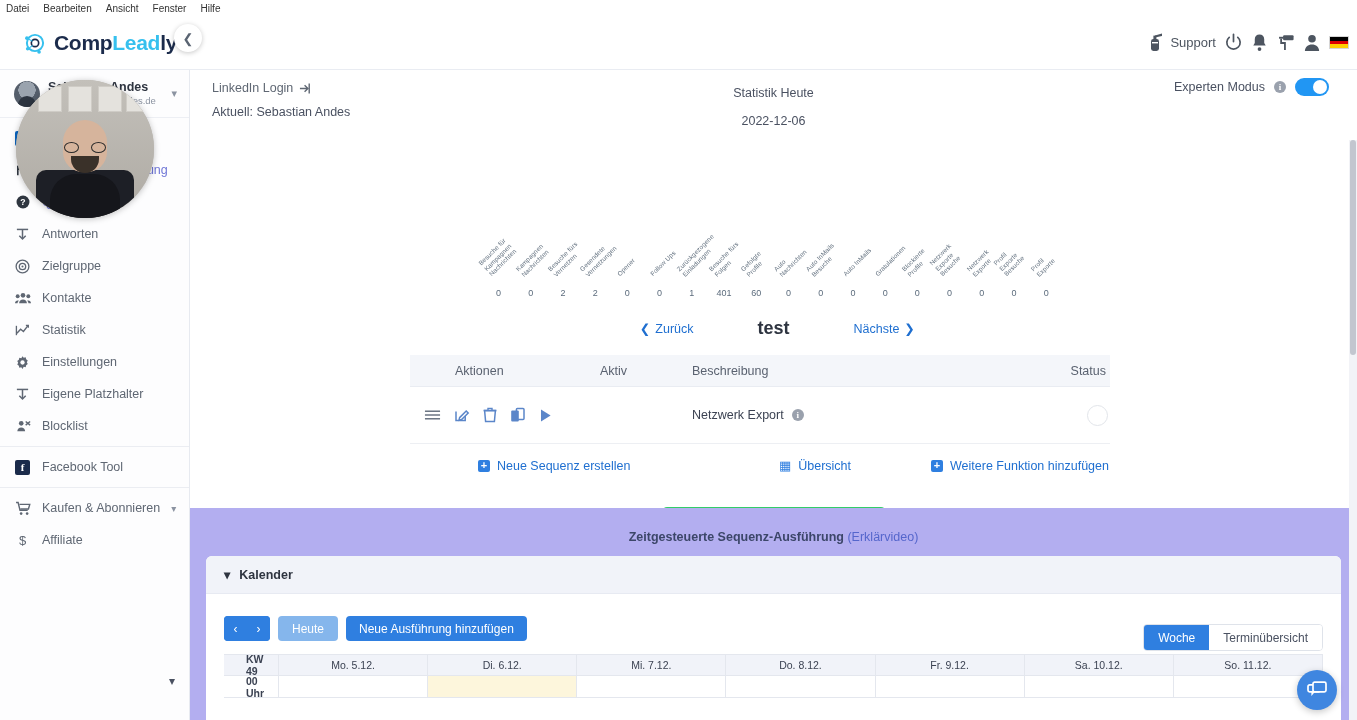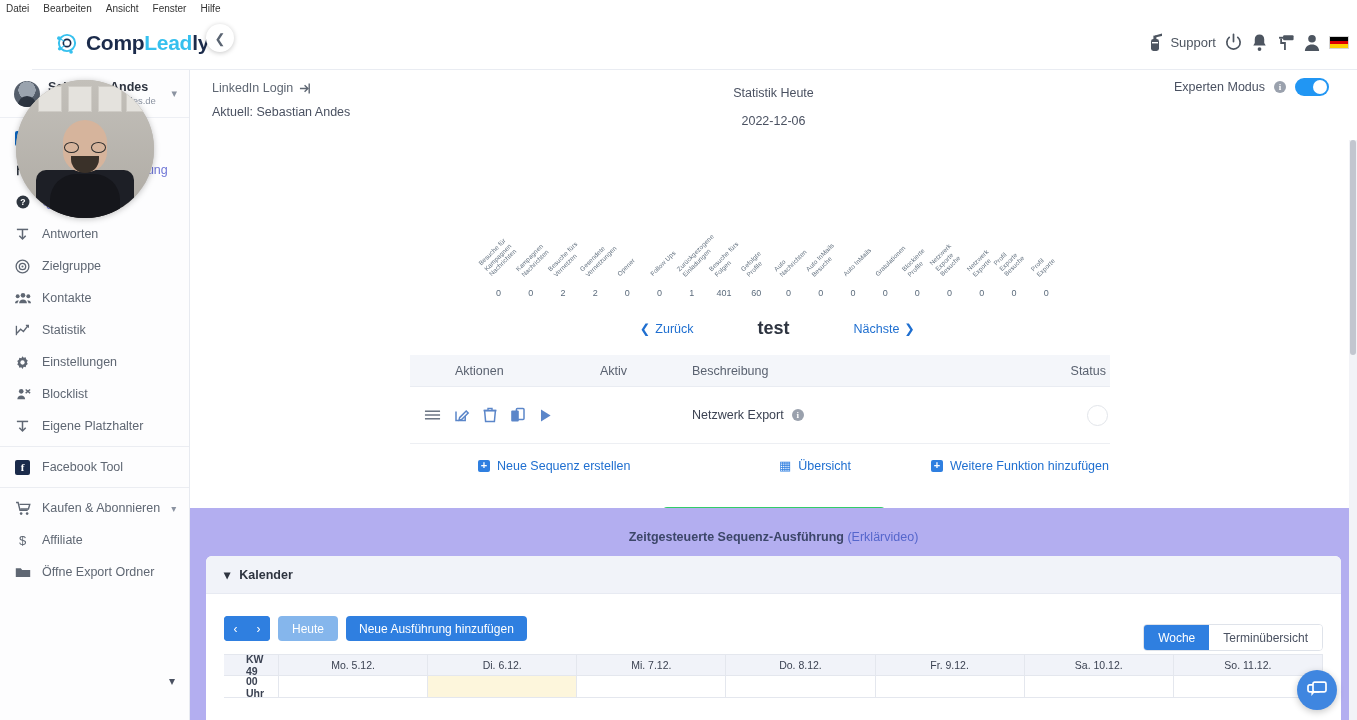--- a/index.html
+++ b/index.html
@@ -25,21 +25,20 @@
   }
   .menubar span { cursor: default; }
 
   
   .appheader {
     height: 54px;
     background: #ffffff;
     border-bottom: 1px solid #e9ecf2;
     display: flex;
     position: relative;
-    margin-left: 32px;
   }
   .logo-wrap {
     width: 190px;
     display: flex;
     align-items: center;
     padding-left: 22px;
     gap: 6px;
   }
   .logo-mark { width: 26px; height: 26px; flex: none; }
   .logo-text { font-size: 21px; font-weight: 700; letter-spacing: -0.3px; }
@@ -602,39 +601,39 @@
           <svg width="15" height="15" viewBox="0 0 16 16">
               <path d="M8 1.2l1.3 1.7 2.1-.5.5 2.1 1.7 1.3-1 1.9 1 1.9-1.7 1.3-.5 2.1-2.1-.5L8 14.8l-1.3-1.7-2.1.5-.5-2.1L2.4 10.2l1-1.9-1-1.9 1.7-1.3.5-2.1 2.1.5z" fill="#5f6773"></path>
               <circle cx="8" cy="8" r="2.3" fill="#fdfdfe"></circle>
             </svg>
         </span>
         <span>Einstellungen</span>
       </div>
 
       <div class="nav-item">
         <span class="ico">
+          <svg width="15" height="15" viewBox="0 0 16 16">
+              <line x1="2" y1="2.6" x2="14" y2="2.6" stroke="#5f6773" stroke-width="1.6"></line>
+              <line x1="8" y1="2.6" x2="8" y2="12" stroke="#5f6773" stroke-width="1.6"></line>
+              <path d="M4.6 9.4 L8 12.8 L11.4 9.4" fill="none" stroke="#5f6773" stroke-width="1.6"></path>
+            </svg>
+        </span>
+        <span>Eigene Platzhalter</span>
+      </div>
+
+      <div class="nav-item">
+        <span class="ico">
           <svg width="16" height="14" viewBox="0 0 18 14">
               <circle cx="7" cy="4" r="2.6" fill="#5f6773"></circle>
               <path d="M2.6 13c0-2.5 2-4.2 4.4-4.2s4.4 1.7 4.4 4.2z" fill="#5f6773"></path>
               <line x1="12" y1="2" x2="17" y2="6" stroke="#5f6773" stroke-width="1.6"></line>
               <line x1="17" y1="2" x2="12" y2="6" stroke="#5f6773" stroke-width="1.6"></line>
             </svg>
         </span>
         <span>Blocklist</span>
-      </div>
-
-      <div class="nav-item">
-        <span class="ico">
-          <svg width="15" height="15" viewBox="0 0 16 16">
-              <line x1="2" y1="2.6" x2="14" y2="2.6" stroke="#5f6773" stroke-width="1.6"></line>
-              <line x1="8" y1="2.6" x2="8" y2="12" stroke="#5f6773" stroke-width="1.6"></line>
-              <path d="M4.6 9.4 L8 12.8 L11.4 9.4" fill="none" stroke="#5f6773" stroke-width="1.6"></path>
-            </svg>
-        </span>
-        <span>Eigene Platzhalter</span>
       </div>
 
       <div class="nav-sep"></div>
 
       <div class="nav-item">
         <span class="ico">
             <span class="fb-badge">f</span>
           </span>
         <span>Facebook Tool</span>
       </div>
@@ -652,28 +651,20 @@
         </span>
         <span>Kaufen &amp; Abonnieren</span>
         <span class="chev">▾</span>
       </div>
 
       <div class="nav-item">
         <span class="ico">$</span>
         <span>Affiliate</span>
       </div>
 
-      <div class="nav-item">
-        <span class="ico">
-          <svg width="16" height="13" viewBox="0 0 16 13">
-              <path d="M0.8 2.2h5l1.4 1.8h8V11H0.8z" fill="#5f6773"></path>
-            </svg>
-        </span>
-        <span>Öffne Export Ordner</span>
-      </div>
 
     </div>
 
     <div class="webcam">
       <div class="wall"></div>
       <div class="frame f1"></div>
         <div class="frame f2"></div>
       <div class="frame f3"></div>
         <div class="frame f4"></div>
       <div class="chair"></div>

